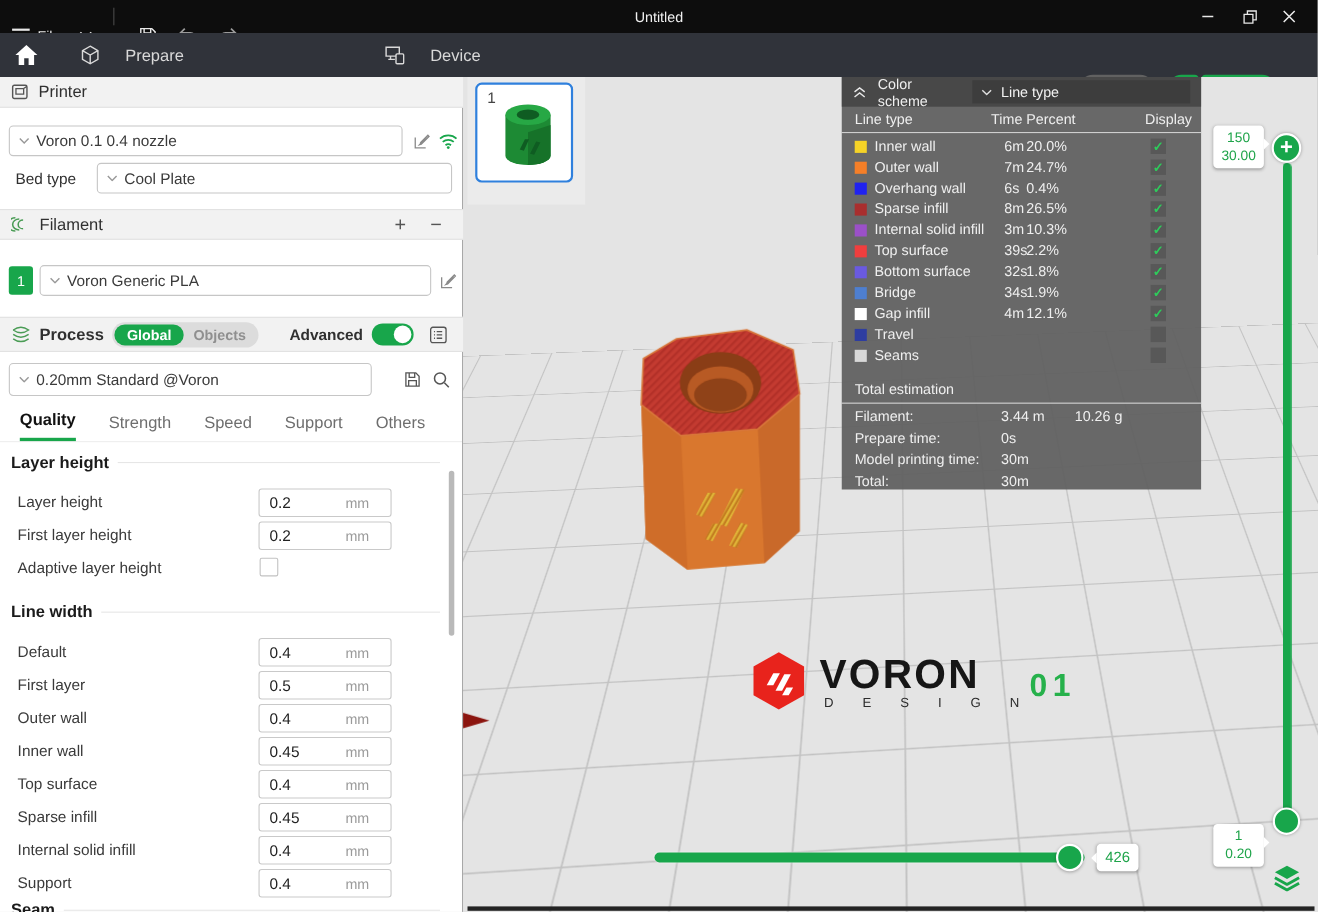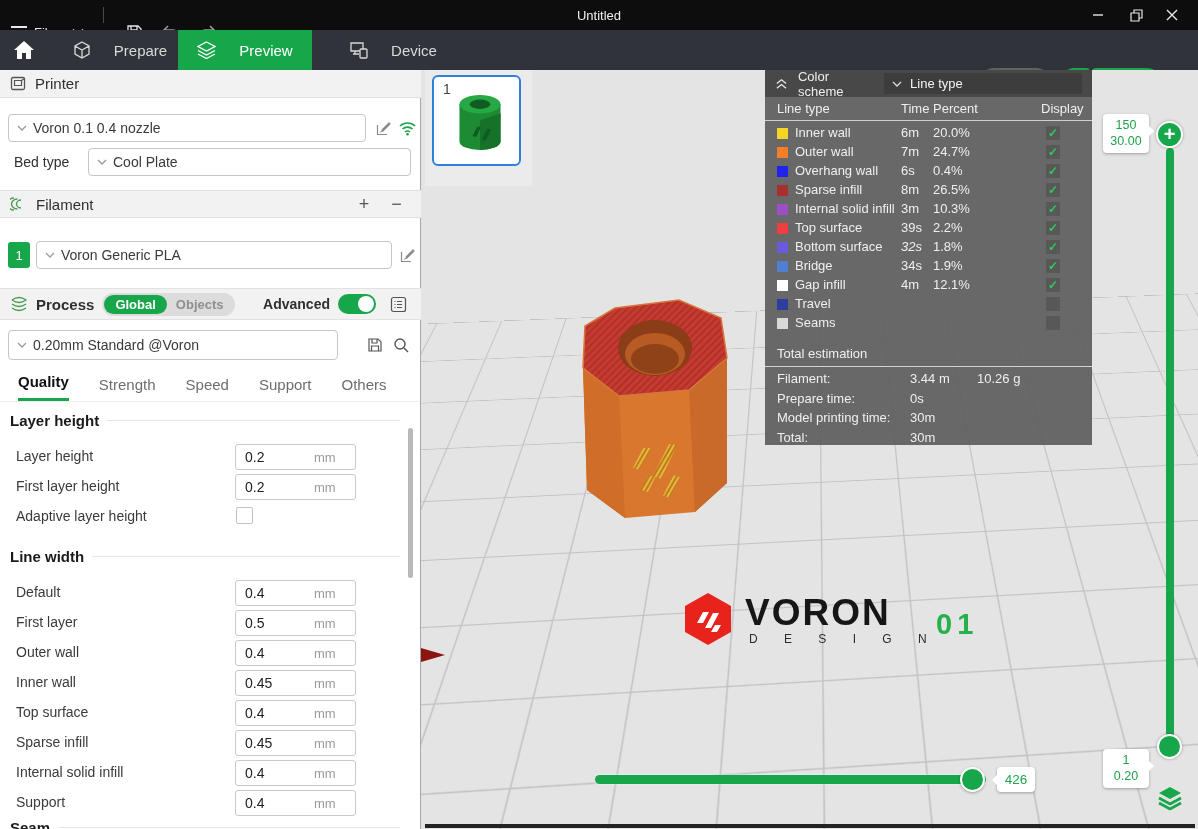--- a/index.html
+++ b/index.html
@@ -77,21 +77,21 @@
   .legend { position:absolute; left:344px; top:0; width:327px; height:375px; background:rgba(96,96,96,0.94); color:#efefef; font-size:13px; }
   .legend-head { position:absolute; left:0; top:0; width:327px; height:27px; background:#484848; display:flex; align-items:center; gap:10px; padding:0 10px; }
   .legend-dd { margin-left:2px; width:213px; height:21px; background:#3d3d3d; display:flex; align-items:center; gap:8px; padding:0 8px; color:#f2f2f2; }
   .legend-cols { position:absolute; left:0; top:31px; width:327px; height:20px; border-bottom:1px solid #cfcfcf; }
   .legend-cols span, .lt-row span { position:absolute; white-space:nowrap; }
   .col-type { left:12px; } .col-time { left:136px; } .col-pct { left:168px; } .col-disp { left:276px; }
   .lt-rows { position:absolute; left:0; top:54px; width:327px; }
   .lt-row { position:relative; height:19px; }
   .lt-row .swatch { left:12px; top:4px; width:11px; height:11px; }
   .lt-row .lt-name { left:30px; top:1px; }
-  .lt-row .lt-time { left:136px; top:1px; }
+  .lt-row .lt-time { left:148px; top:1px; }
   .lt-row .lt-pct { left:168px; top:1px; }
   .lt-row .lt-check { left:281px; top:2px; width:14px; height:14px; background:#585858; text-align:center; line-height:14px; font-size:12px; color:#2ecc5b; font-weight:bold; }
   .te-title { position:absolute; left:12px; top:276px; }
   .te-divider { position:absolute; left:0; top:296px; width:327px; height:1px; background:#d4d4d4; }
   .te-rows { position:absolute; left:0; top:300px; width:327px; }
   .te-row { position:relative; height:19.5px; }
   .te-row span { position:absolute; top:1px; white-space:nowrap; }
   .te-label { left:12px; } .te-v1 { left:145px; } .te-v2 { left:212px; }
 
   
@@ -171,27 +171,20 @@
       <svg width="22" height="20" viewBox="0 0 22 20">
           <path d="M11 1 L21 10 H18 V19 H13 V13 H9 V19 H4 V10 H1 Z" fill="#fff"></path>
         </svg>
     </div>
     <div class="main-tab tab-prepare">
       <svg width="18" height="18" viewBox="0 0 18 18">
           <path d="M9 1 L16 5 V13 L9 17 L2 13 V5 Z M2 5 L9 9 L16 5 M9 9 V17" stroke="#d9d9d9" stroke-width="1.3" fill="none"></path>
         </svg>
       <span>Prepare</span>
     </div>
-    <div class="main-tab tab-preview">
-      <svg width="19" height="18" viewBox="0 0 19 18">
-          <path d="M9.5 1 L18 5.5 L9.5 10 L1 5.5 Z" stroke="#fff" stroke-width="1.3" fill="none"></path>
-          <path d="M1 9.5 L9.5 14 L18 9.5 M1 13 L9.5 17.5 L18 13" stroke="#fff" stroke-width="1.3" fill="none"></path>
-        </svg>
-      <span>Preview</span>
-    </div>
     <div class="main-tab tab-device">
       <svg width="19" height="18" viewBox="0 0 19 18">
           <path d="M2 2 h12 v8 h-12 z M6 10 v3 M4 13 h6" stroke="#d9d9d9" stroke-width="1.3" fill="none"></path>
           <rect x="11" y="8" width="7" height="9" rx="1" stroke="#d9d9d9" stroke-width="1.3" fill="#30333a"></rect>
         </svg>
       <span>Device</span>
     </div>
     <div class="slice-btn">Slice</div>
     <div class="print-chevron">
       <svg width="11" height="7" viewBox="0 0 11 7">
@@ -493,21 +486,21 @@
           <div class="lt-row">
             <span class="swatch" style="position: absolute; background: rgb(240, 62, 62);"></span>
             <span class="lt-name" style="position: absolute;">Top surface</span>
             <span class="lt-time" style="position: absolute;">39s</span>
             <span class="lt-pct" style="position: absolute;">2.2%</span>
             <span class="lt-check" style="position: absolute;">✓</span>
           </div>
           <div class="lt-row">
             <span class="swatch" style="position: absolute; background: rgb(106, 90, 224);"></span>
             <span class="lt-name" style="position: absolute;">Bottom surface</span>
-            <span class="lt-time" style="position: absolute; font-style: italic;">32s</span>
+            <span class="lt-time" style="position: absolute;">32s</span>
             <span class="lt-pct" style="position: absolute;">1.8%</span>
             <span class="lt-check" style="position: absolute;">✓</span>
           </div>
           <div class="lt-row">
             <span class="swatch" style="position: absolute; background: rgb(78, 127, 208);"></span>
             <span class="lt-name" style="position: absolute;">Bridge</span>
             <span class="lt-time" style="position: absolute;">34s</span>
             <span class="lt-pct" style="position: absolute;">1.9%</span>
             <span class="lt-check" style="position: absolute;">✓</span>
           </div>

